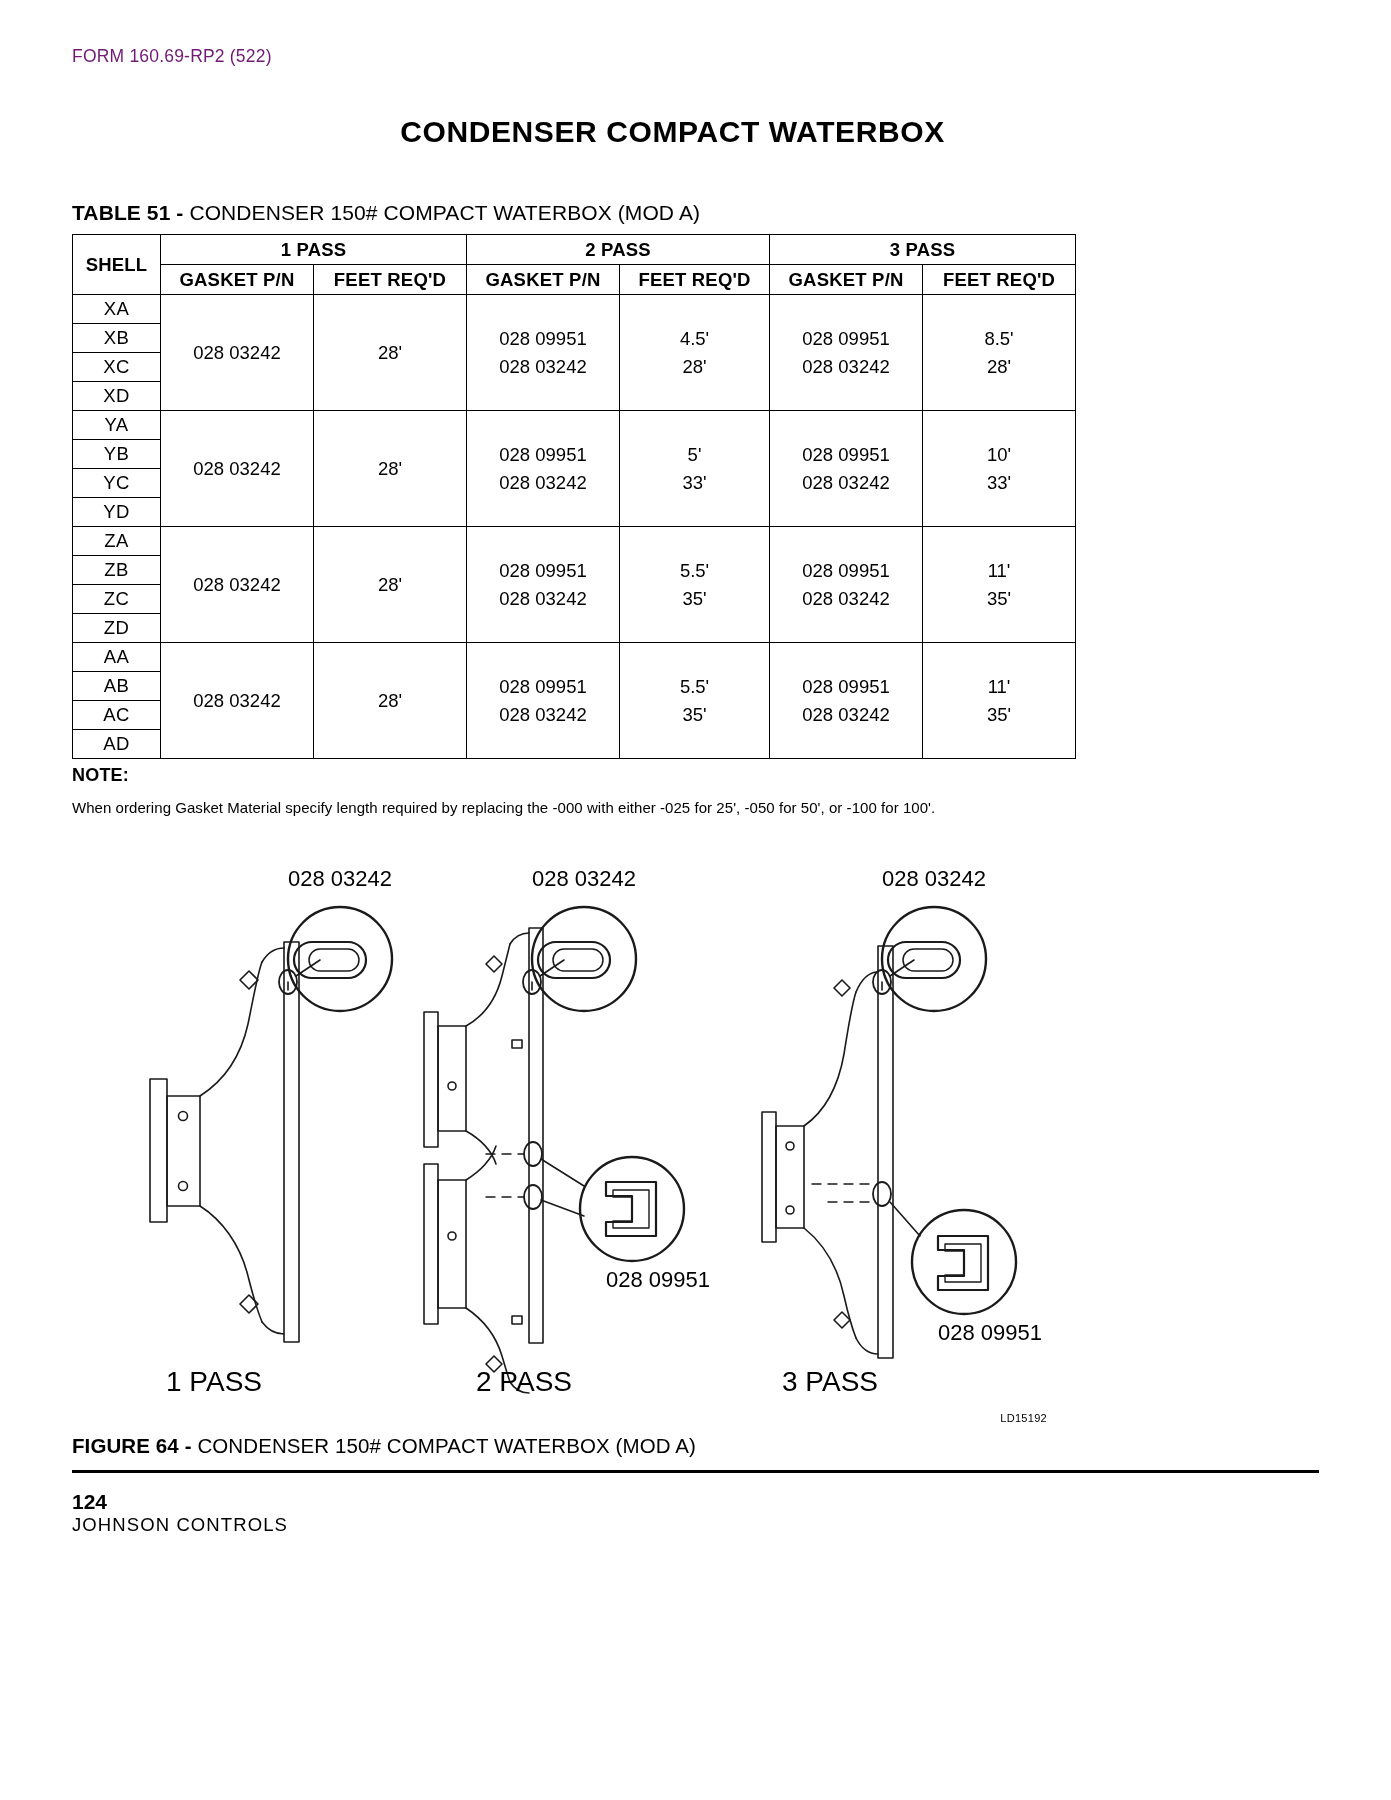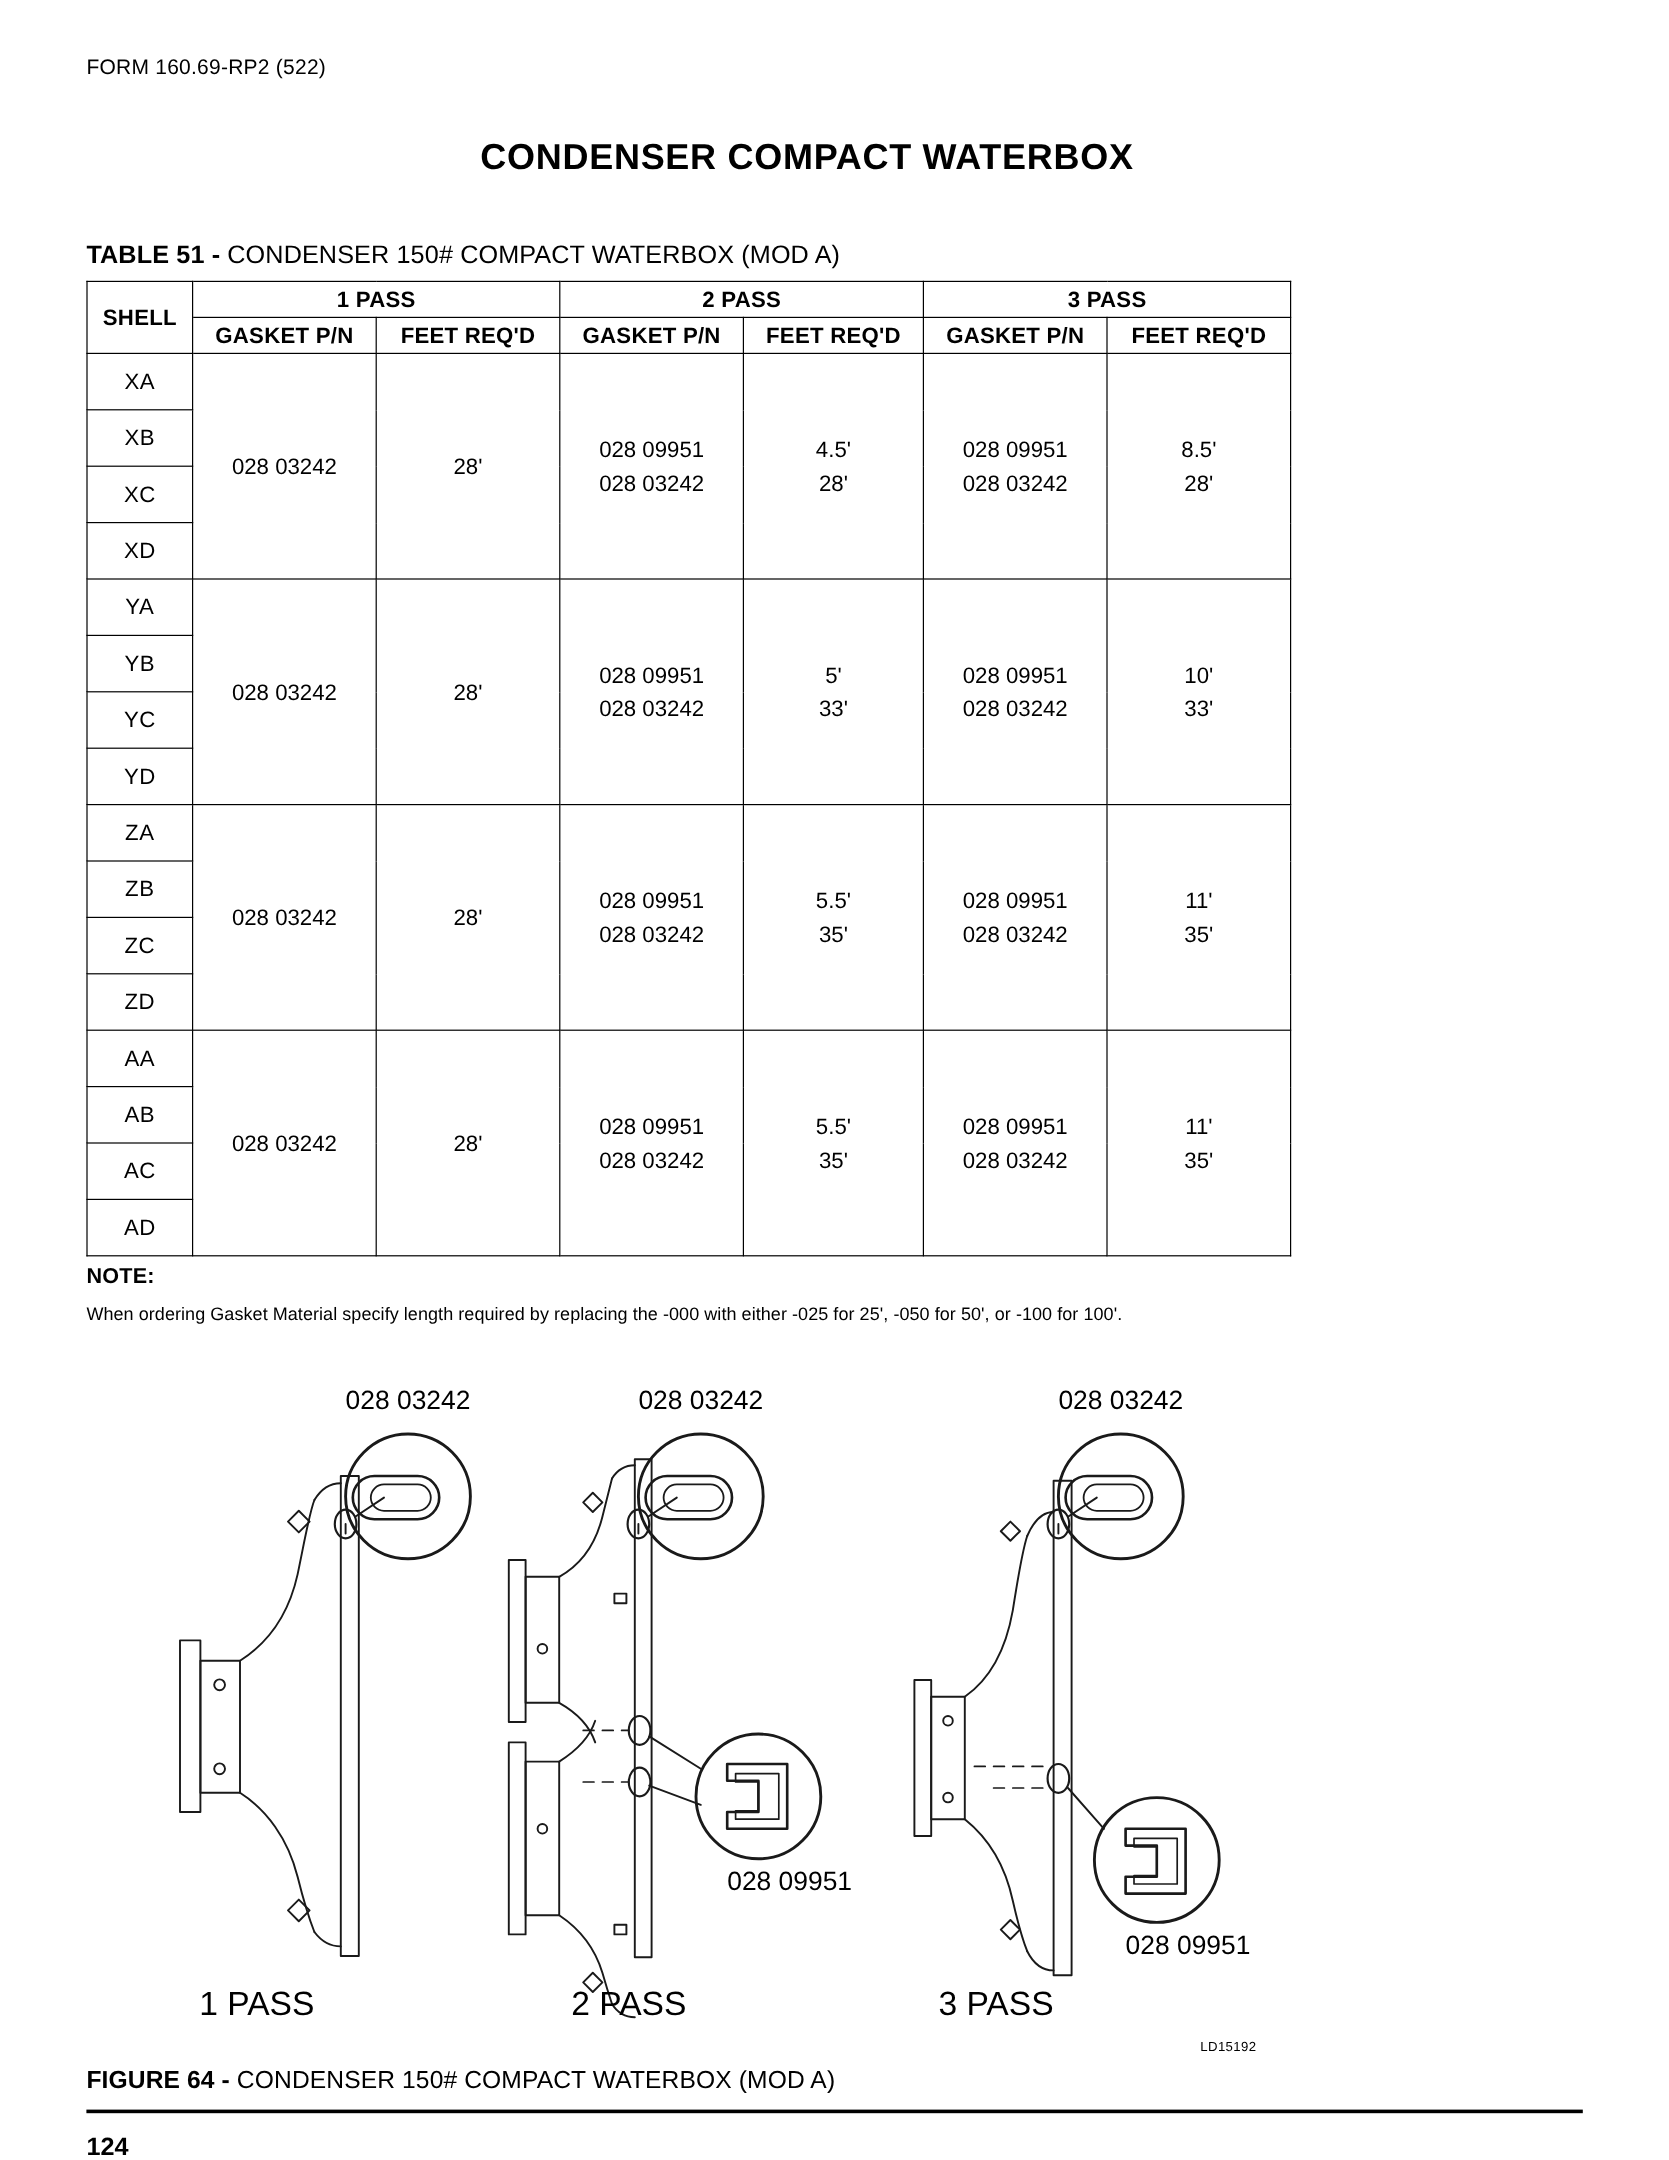--- a/index.html
+++ b/index.html
@@ -16,21 +16,21 @@
   .page {
     position: absolute;
     left: 0; top: 0;
     width: 1391px;
     height: 1800px;
     padding: 46px 72px 0 72px;
   }
   .form-id {
     font-size: 17.5px;
     letter-spacing: 0.2px;
-    color: #000000;
+    color: #701a75;
     margin: 0 0 0 0;
   }
   .doc-title {
     text-align: center;
     font-size: 30px;
     font-weight: bold;
     letter-spacing: 0.6px;
     margin: 48px 0 0 0;
     padding-right: 46px;
   }
@@ -66,21 +66,21 @@
   }
   col.c-shell { width: 88px; }
   col.c-pn { width: 153px; }
   col.c-ft { width: 153px; }
   col.c-pn2 { width: 153px; }
   col.c-ft2 { width: 150px; }
   col.c-pn3 { width: 153px; }
   col.c-ft3 { width: 153px; }
 
   td.shell-cell {
-    height: 47px;
+    height: 29px;
     font-size: 19px;
     letter-spacing: 0.4px;
   }
   td.grp {
     font-size: 19px;
     line-height: 28px;
   }
   td.grp .pn-line { display: block; }
 
   .note-head {

